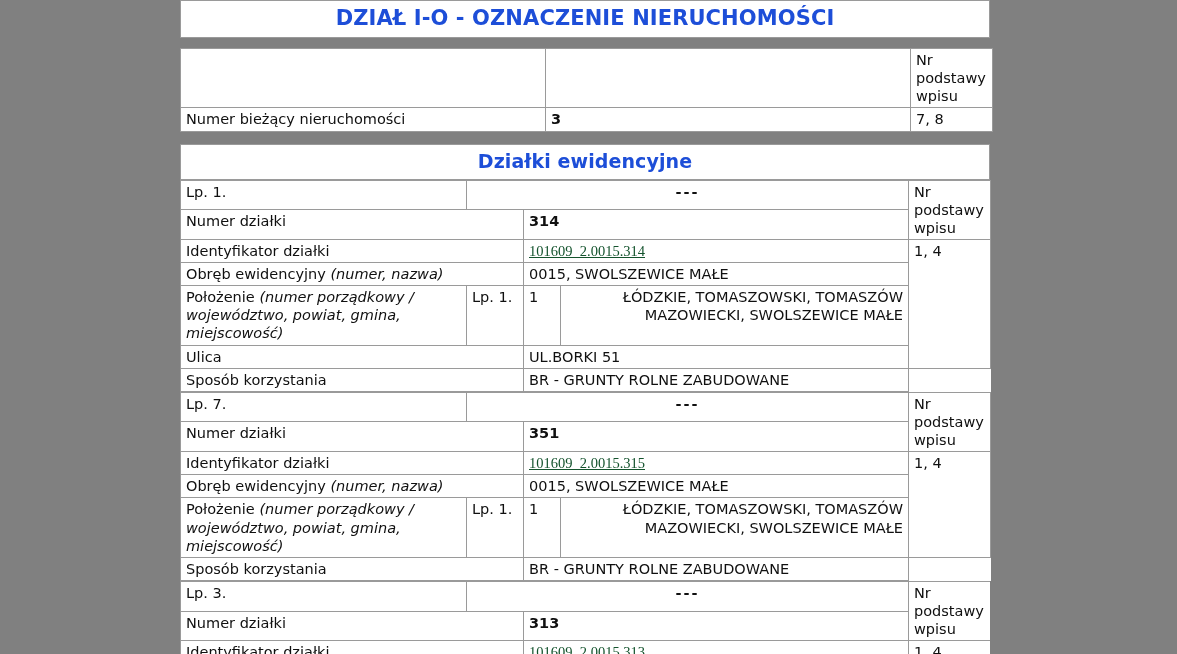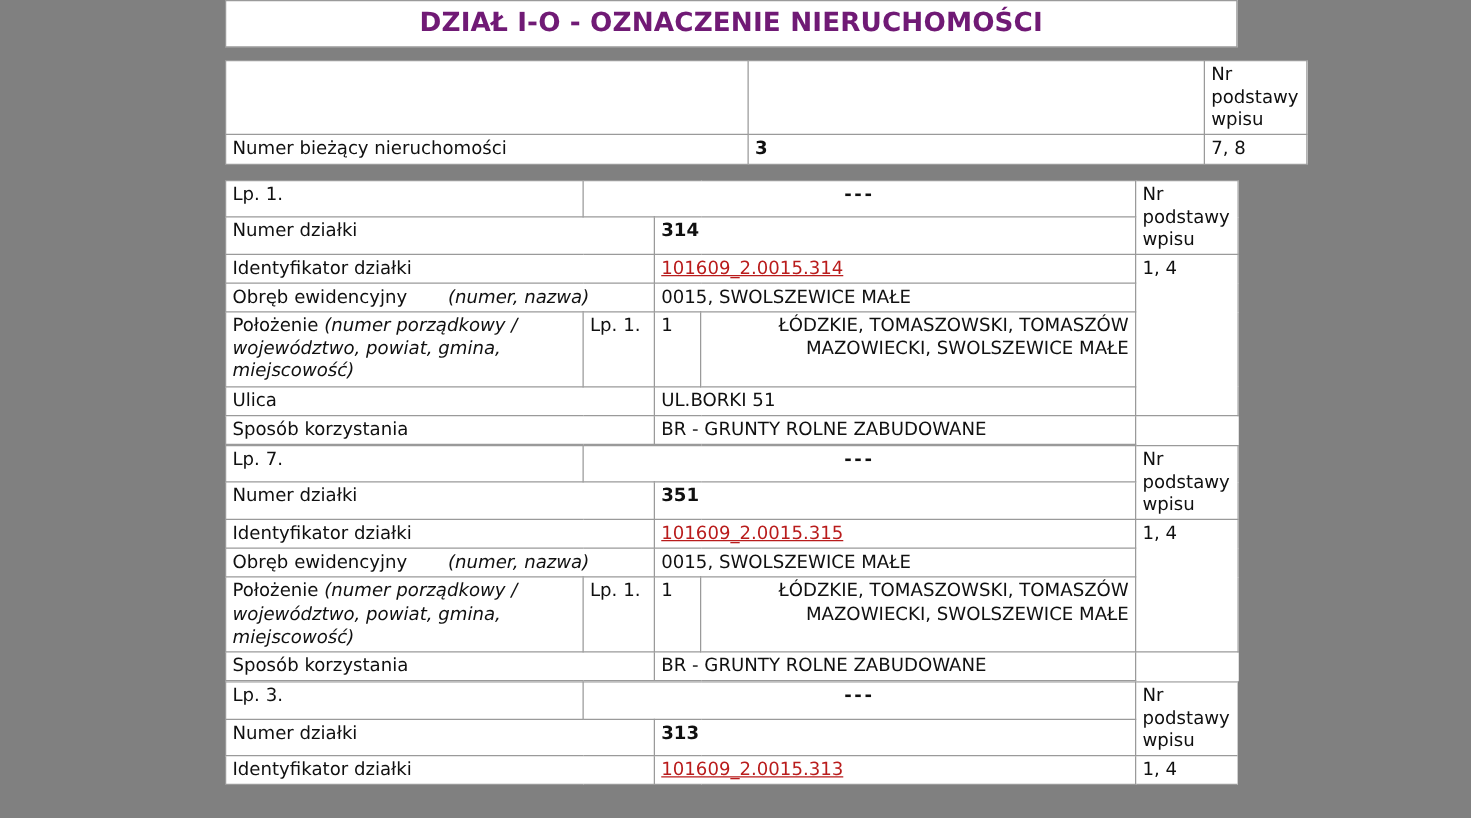--- a/index.html
+++ b/index.html
@@ -54,21 +54,21 @@
   .band.tall { height: 12px; }
 
   
   .title-box {
     background: #ffffff;
     border: 1px solid #9a9a9a;
     text-align: center;
     font-size: 21px;
     font-weight: bold;
     letter-spacing: .1px;
-    color: #701a75;
+    color: #1d4ed8;
     padding: 5px 4px 7px;
   }
 
   
   .clipped-top {
     position: absolute;
     left: 180px;
     top: -7px;
     width: 810px;
     height: 8px;
@@ -87,21 +87,21 @@
   .hdr-grey td { background: #c8c8c8; }
   td.nrp {
     width: 82px;
     background: #ffffff;
     font-size: 12.5px;
     line-height: 1.2;
     padding: 2px 4px;
   }
 
   
-  .c-label   { width: 418px; }
+  .c-label   { width: 365px; }
   .c-value   { width: 365px; }
   .c-lp      { width: 57px; }
   .c-num     { width: 37px; }
 
   td.lp-cell {
     font-size: 12.5px;
     padding-top: 4px;
     vertical-align: top;
   }
   td.dashes {
@@ -126,25 +126,26 @@
     text-align: right;
   }
   td.lp-sub {
     font-size: 12.2px;
     text-align: left;
     padding-top: 8px;
   }
   td.idx { font-size: 12.2px; padding-top: 8px; }
 
   a.plot-link {
-    color: #b91c1c;
+    color: #14532d;
     text-decoration: underline;
     font-size: 14.5px;
-  }
-  .it { font-style: italic; margin-left: 28px; }
+    font-family: Liberation Serif, serif;
+  }
+  .it { font-style: italic; }
 
   
   .clip-bottom { overflow: hidden; }
 </style>
 </head>
 <body>
 
 <div class="page">
 
   <div class="clipped-top">
@@ -171,20 +172,21 @@
       <tr>
         <td class="c-label">Numer bieżący nieruchomości</td>
         <td class="c-value val-strong">3</td>
         <td class="nrp">7, 8</td>
       </tr>
     </tbody>
       </table>
 
     <div class="band tall"></div>
 
+    <div class="title-box" style="font-size:19px;">Działki ewidencyjne</div>
 
     <div id="parcels-root">
         <div>
           <table class="kw">
             <colgroup>
               <col style="width:286px">
               <col style="width:57px">
               <col style="width:37px">
               <col style="width:348px">
               <col style="width:82px">

